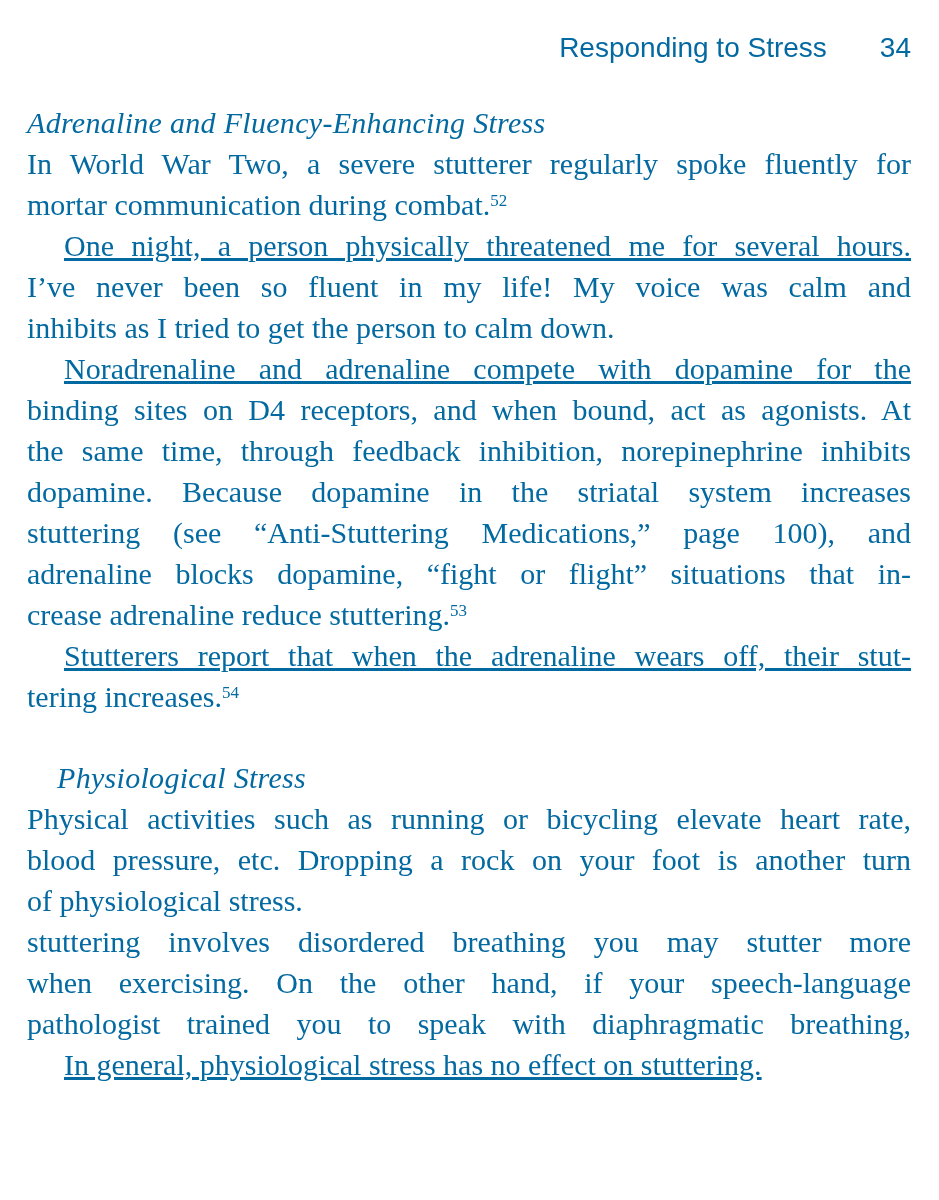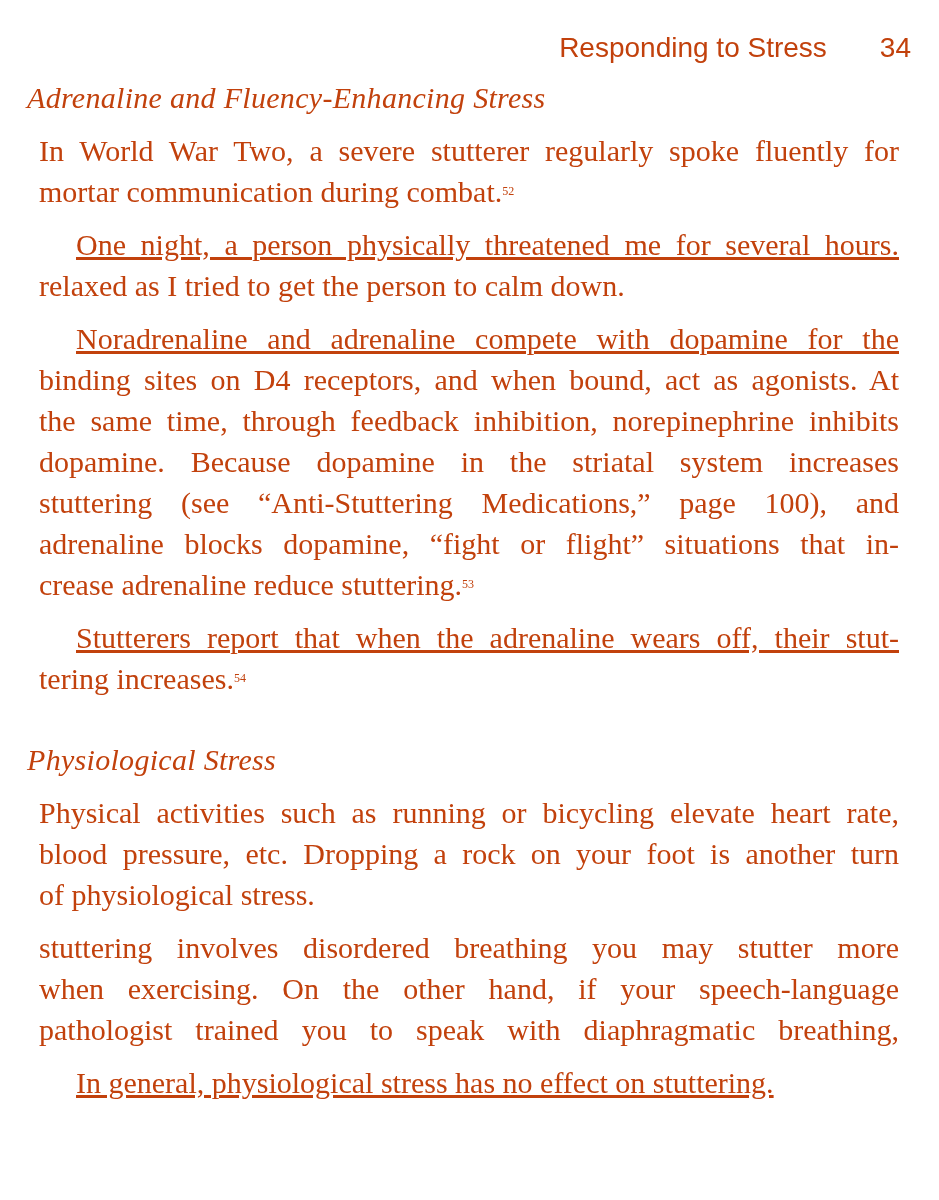--- a/index.html
+++ b/index.html
@@ -5,21 +5,21 @@
   html, body {
     margin: 0;
     padding: 0;
     background: #ffffff;
   }
   .page {
     position: relative;
     width: 939px;
     height: 1200px;
     background: #ffffff;
-    color: #c2410c;
+    color: #0369a1;
     overflow: hidden;
   }
   .content {
     position: absolute;
     left: 27px;
     top: 0;
     width: 884px;
   }
   .running-header {
     display: flex;
@@ -36,41 +36,41 @@
   }
   .section-heading {
     margin: 0;
     font-family: "Liberation Serif", serif;
     font-style: italic;
     font-weight: normal;
     font-size: 30px;
     line-height: 41px;
     letter-spacing: 0.3px;
   }
-  .sec-1 .section-heading { margin-top: 14px; }
-  .sec-2 .section-heading { margin-top: 40px; }
+  .sec-1 .section-heading { margin-top: 39px; }
+  .sec-2 .section-heading { margin-top: 40px; margin-left: 30px; }
   .paragraph {
-    margin: 12px;
+    margin: 0;
   }
   .line {
     font-family: "Liberation Serif", serif;
     font-size: 30px;
     line-height: 41px;
     white-space: normal;
   }
   .line.justify {
     text-align: justify;
     text-align-last: justify;
   }
   .line.indent {
     padding-left: 37px;
     text-decoration: underline;
   }
   sup.fn {
-    font-size: 12px;
+    font-size: 17px;
     line-height: 0;
     vertical-align: baseline;
     position: relative;
     top: -0.55em;
   }
 </style>
 </head>
 <body>
 
 <div class="page">
@@ -81,21 +81,22 @@
     </header>
     <main id="sections">
         <section class="section sec-1">
           <h2 class="section-heading">Adrenaline and Fluency-Enhancing Stress</h2>
           <div class="paragraph">
             <div class="line justify">In World War Two, a severe stutterer regularly spoke fluently for</div>
             <div class="line">mortar communication during combat.<sup class="fn">52</sup></div>
           </div>
           <div class="paragraph">
             <div class="line justify indent">One night, a person physically threatened me for several hours.</div>
-            <div class="line">relaxed as I tried to get the person to calm down.</div>
+            <div class="line justify">I’ve never been so fluent in my life! My voice was calm and</div>
+            <div class="line">inhibits as I tried to get the person to calm down.</div>
           </div>
           <div class="paragraph">
             <div class="line justify indent">Noradrenaline and adrenaline compete with dopamine for the</div>
             <div class="line justify">binding sites on D4 receptors, and when bound, act as agonists. At</div>
             <div class="line justify">the same time, through feedback inhibition, norepinephrine inhibits</div>
             <div class="line justify">dopamine. Because dopamine in the striatal system increases</div>
             <div class="line justify">stuttering (see “Anti-Stuttering Medications,” page 100), and</div>
             <div class="line justify">adrenaline blocks dopamine, “fight or flight” situations that in-</div>
             <div class="line">crease adrenaline reduce stuttering.<sup class="fn">53</sup></div>
           </div>

